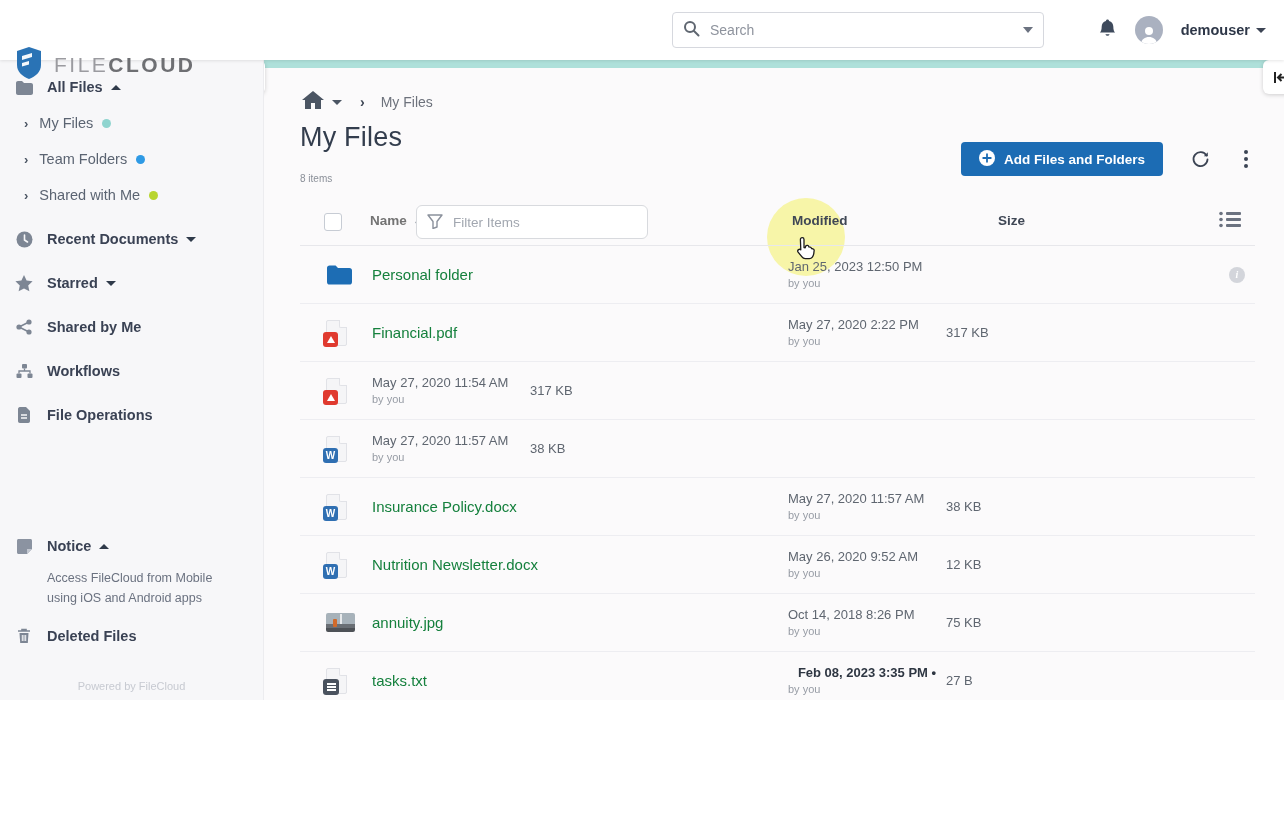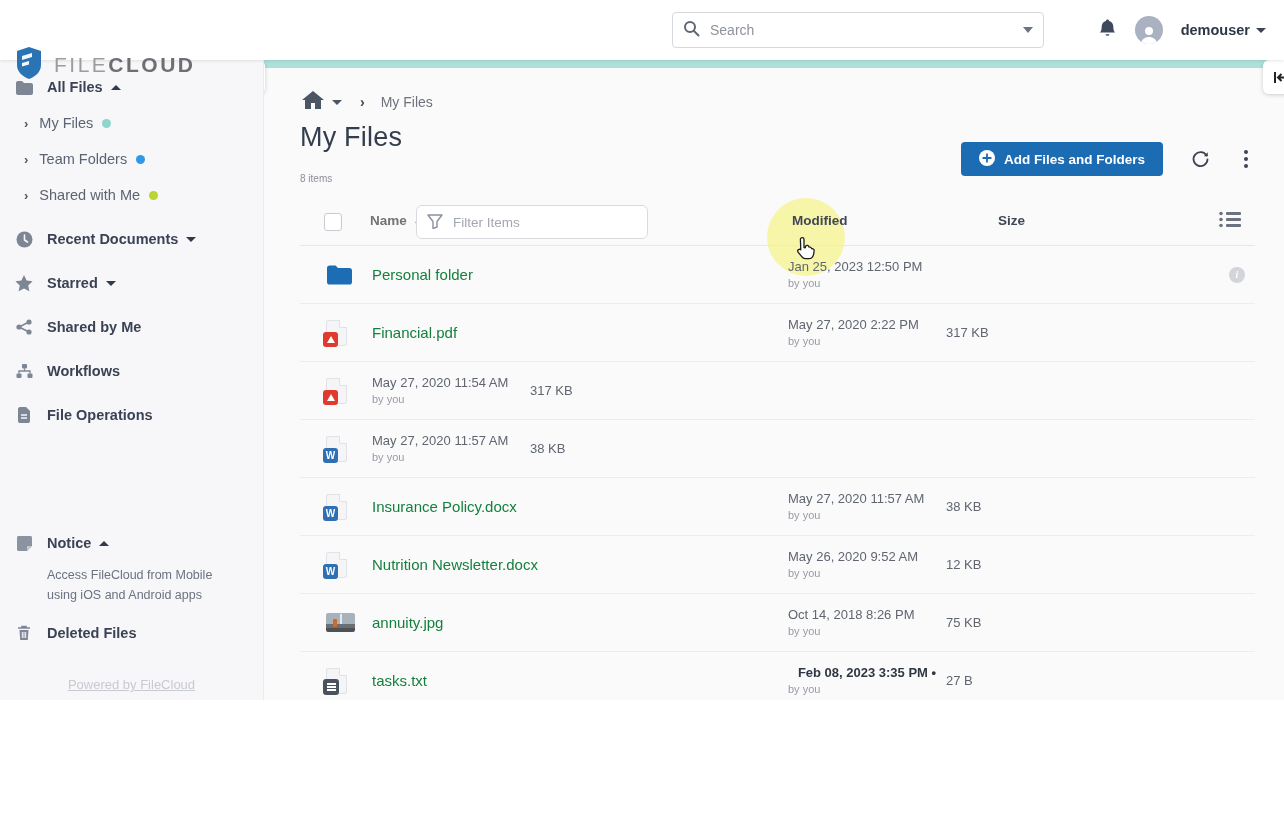--- a/index.html
+++ b/index.html
@@ -40,21 +40,21 @@
   .side-item .sicon { width:20px; margin-right:13px; display:flex; justify-content:center; }
   .side-item .lbl { margin-right:8px; }
   .sub-item { height:36px; display:flex; align-items:center; padding-left:24px;
     font-size:14.5px; color:#5b6472; font-weight:400; cursor:pointer; }
   .sub-item .chev { color:#4b5563; font-weight:700; margin-right:11px; font-size:13px; }
   .dot { width:9px; height:9px; border-radius:50%; margin-left:9px; }
   .dot-teal { background:#8fd4cf; } .dot-blue { background:#2e9ae5; } .dot-green { background:#b8d530; }
   .group-gap { height:8px; }
   .side-bottom { margin-top:auto; }
   .notice-text { padding:4px 20px 10px 47px; font-size:12.5px; color:#6b7280; line-height:20px; }
-  .powered { text-align:center; color:#c7cad1; font-size:13px; padding:26px 0 8px 0;text-decoration:underline; }
+  .powered { text-align:center; color:#c7cad1; font-size:11px; padding:26px 0 8px 0; }
 
   
   .main { flex:1; position:relative; background:#fbfafb; overflow:hidden; }
   .tealbar { position:absolute; left:0; top:0; right:0; height:8px; background:#aee0da; }
   .collapse-tab { position:absolute; top:0; width:34px; height:34px; background:#fff;
     border-radius:6px; box-shadow:0 1px 4px rgba(0,0,0,.18); display:flex;
     align-items:center; justify-content:center; z-index:5; cursor:pointer; }
   .tab-left { left:-33px; }
   .tab-right { right:-13px; }
 

